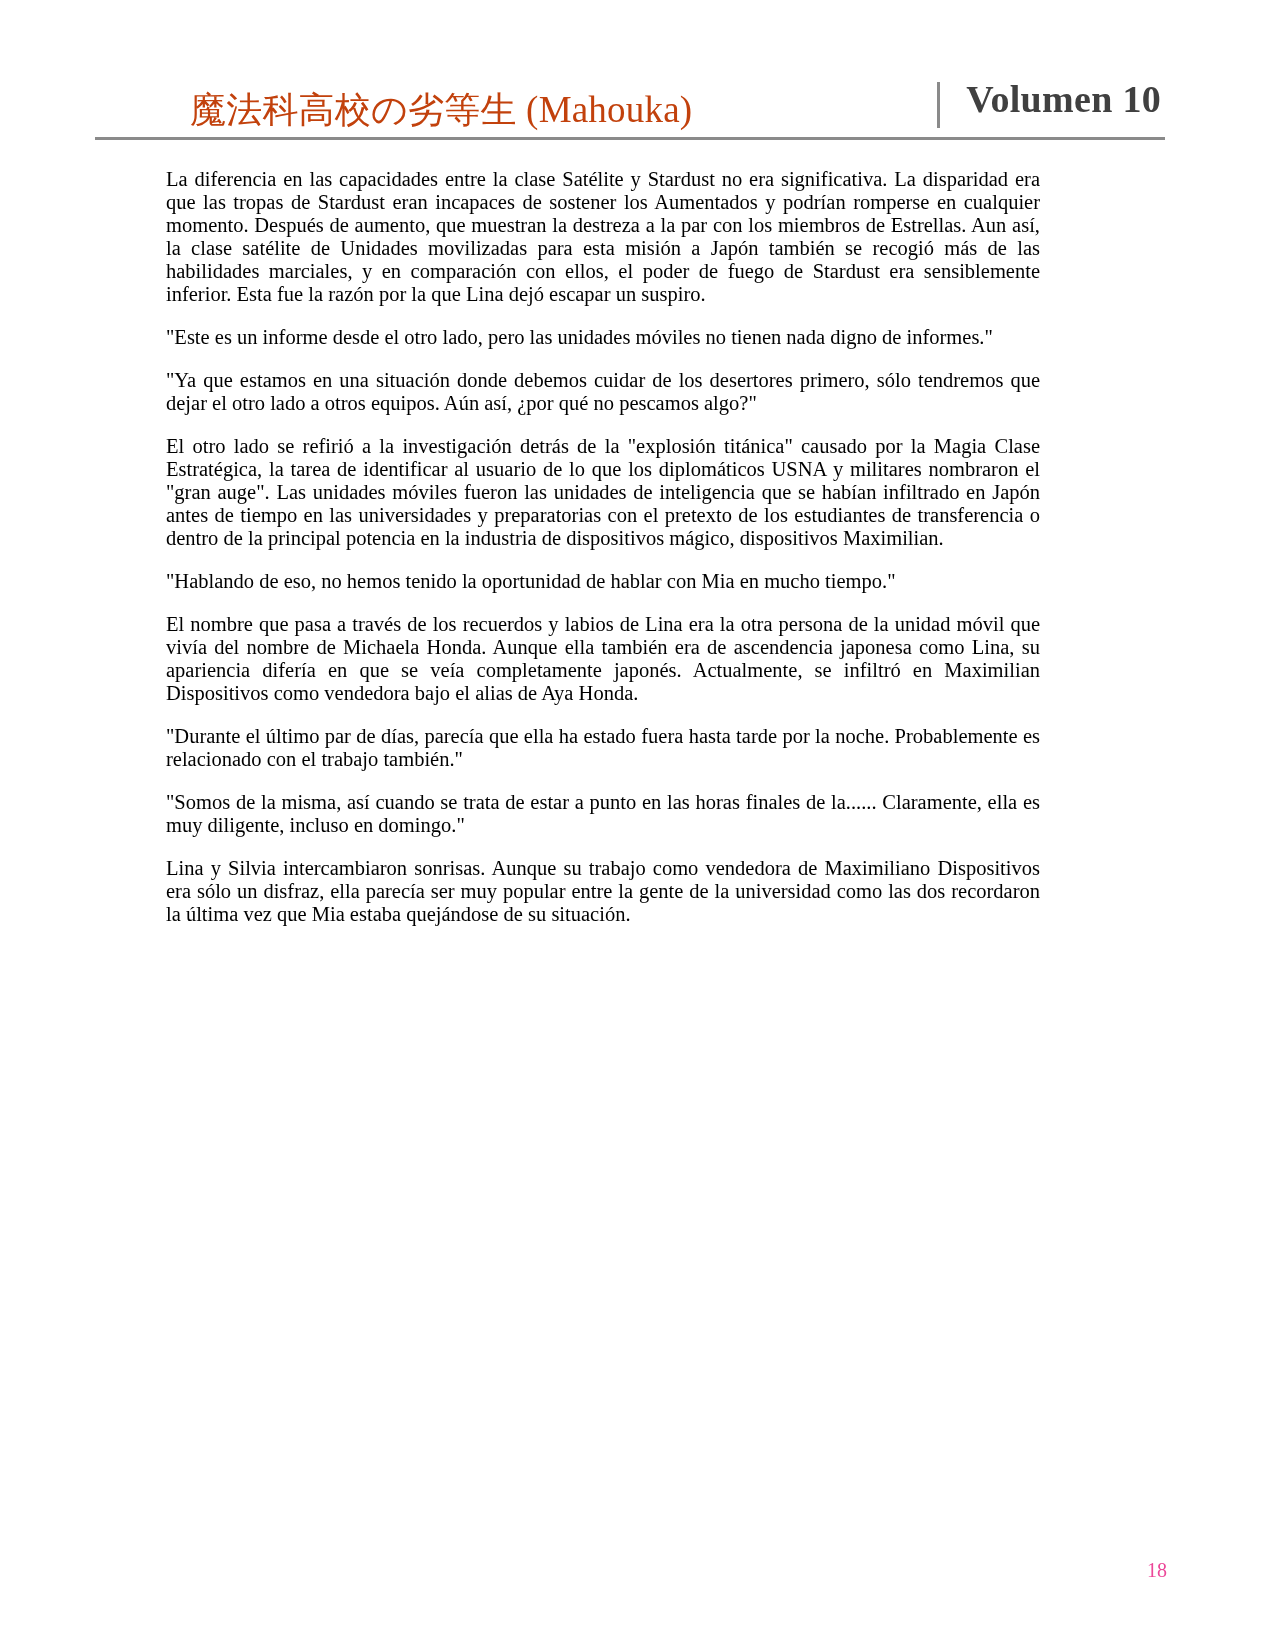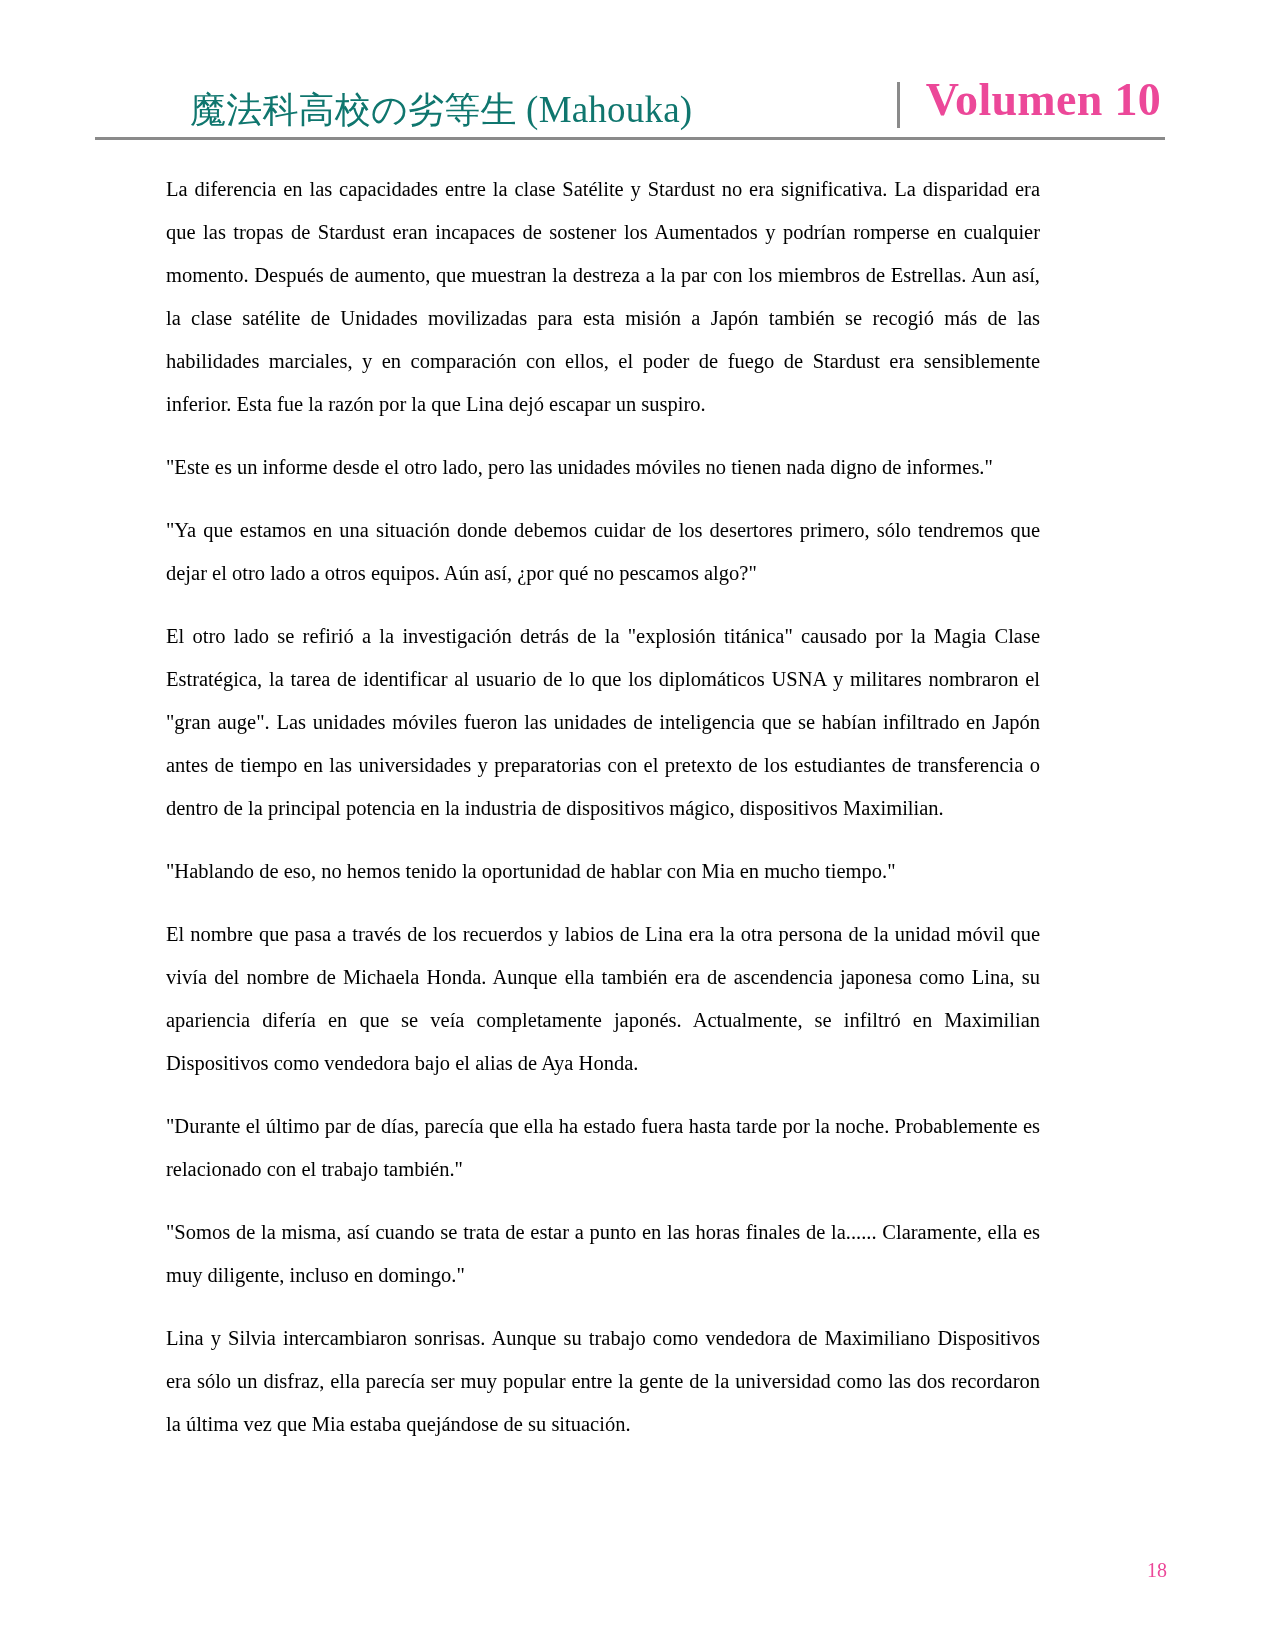--- a/index.html
+++ b/index.html
@@ -40,21 +40,21 @@
     align-items: baseline;
     justify-content: space-between;
     padding-bottom: 6px;
     border-bottom: 3px solid #8a8a8a;
   }
   .header-title {
     font-size: 37px;
     line-height: 1.1;
     white-space: nowrap;
     letter-spacing: 0.2px;
-    color: #0f766e;
+    color: #c2410c;
     padding-left: 95px;
   }
   .header-title .jp {
     font-family: "DejaVu Sans", "Liberation Sans", sans-serif;
     font-size: 36px;
   }
   .header-right {
     display: flex;
     align-items: center;
     white-space: nowrap;
@@ -63,37 +63,37 @@
   .header-divider {
     display: inline-block;
     width: 3px;
     height: 46px;
     background: #8a8a8a;
     margin-right: 26px;
     position: relative;
     top: 6px;
   }
   .header-volume {
-    font-size: 46px;
+    font-size: 38px;
     font-weight: bold;
-    color: #ec4899;
+    color: #404040;
     letter-spacing: 0.3px;
   }
 
   
   .content {
     position: absolute;
     top: 168px;
     left: 166px;
     width: 886px;
   }
   p.para {
     margin: 0 12px 20px 0;
     font-size: 20.5px;
-    line-height: 43px;
+    line-height: 23px;
     text-align: justify;
     text-justify: inter-word;
     hyphens: none;
   }
   p.para:last-child {
     margin-bottom: 0;
   }
 
   
   .footer {

